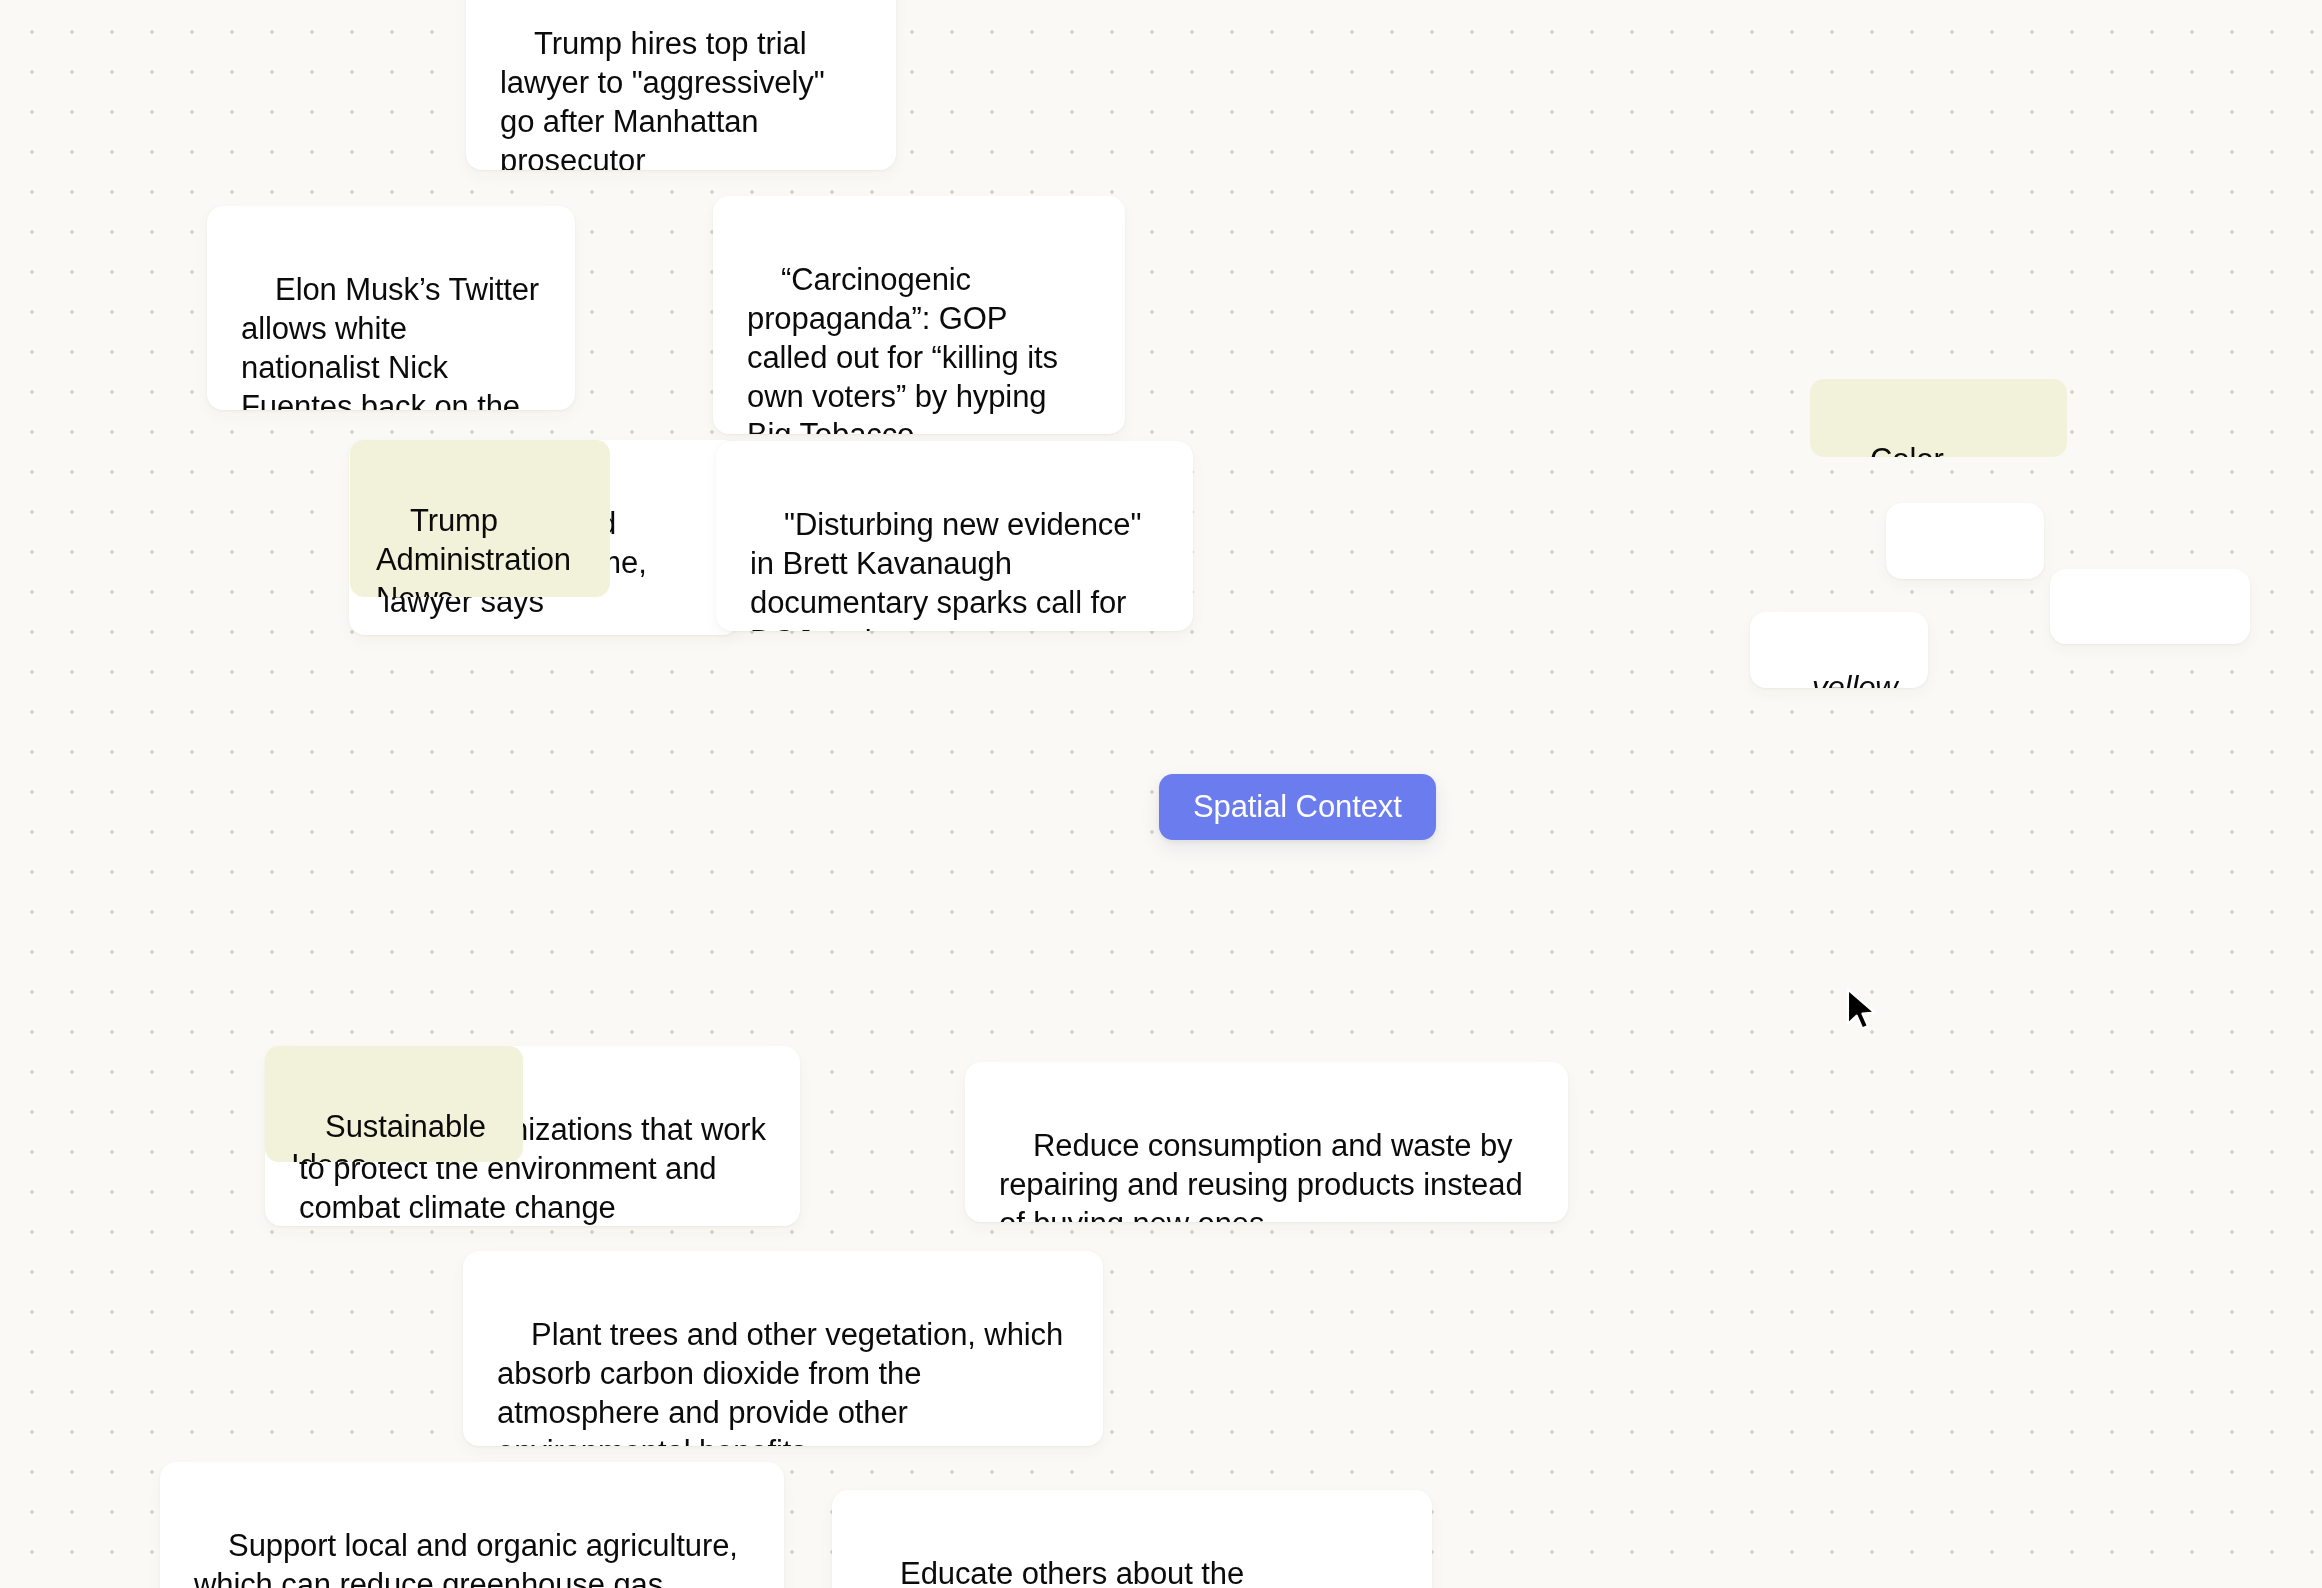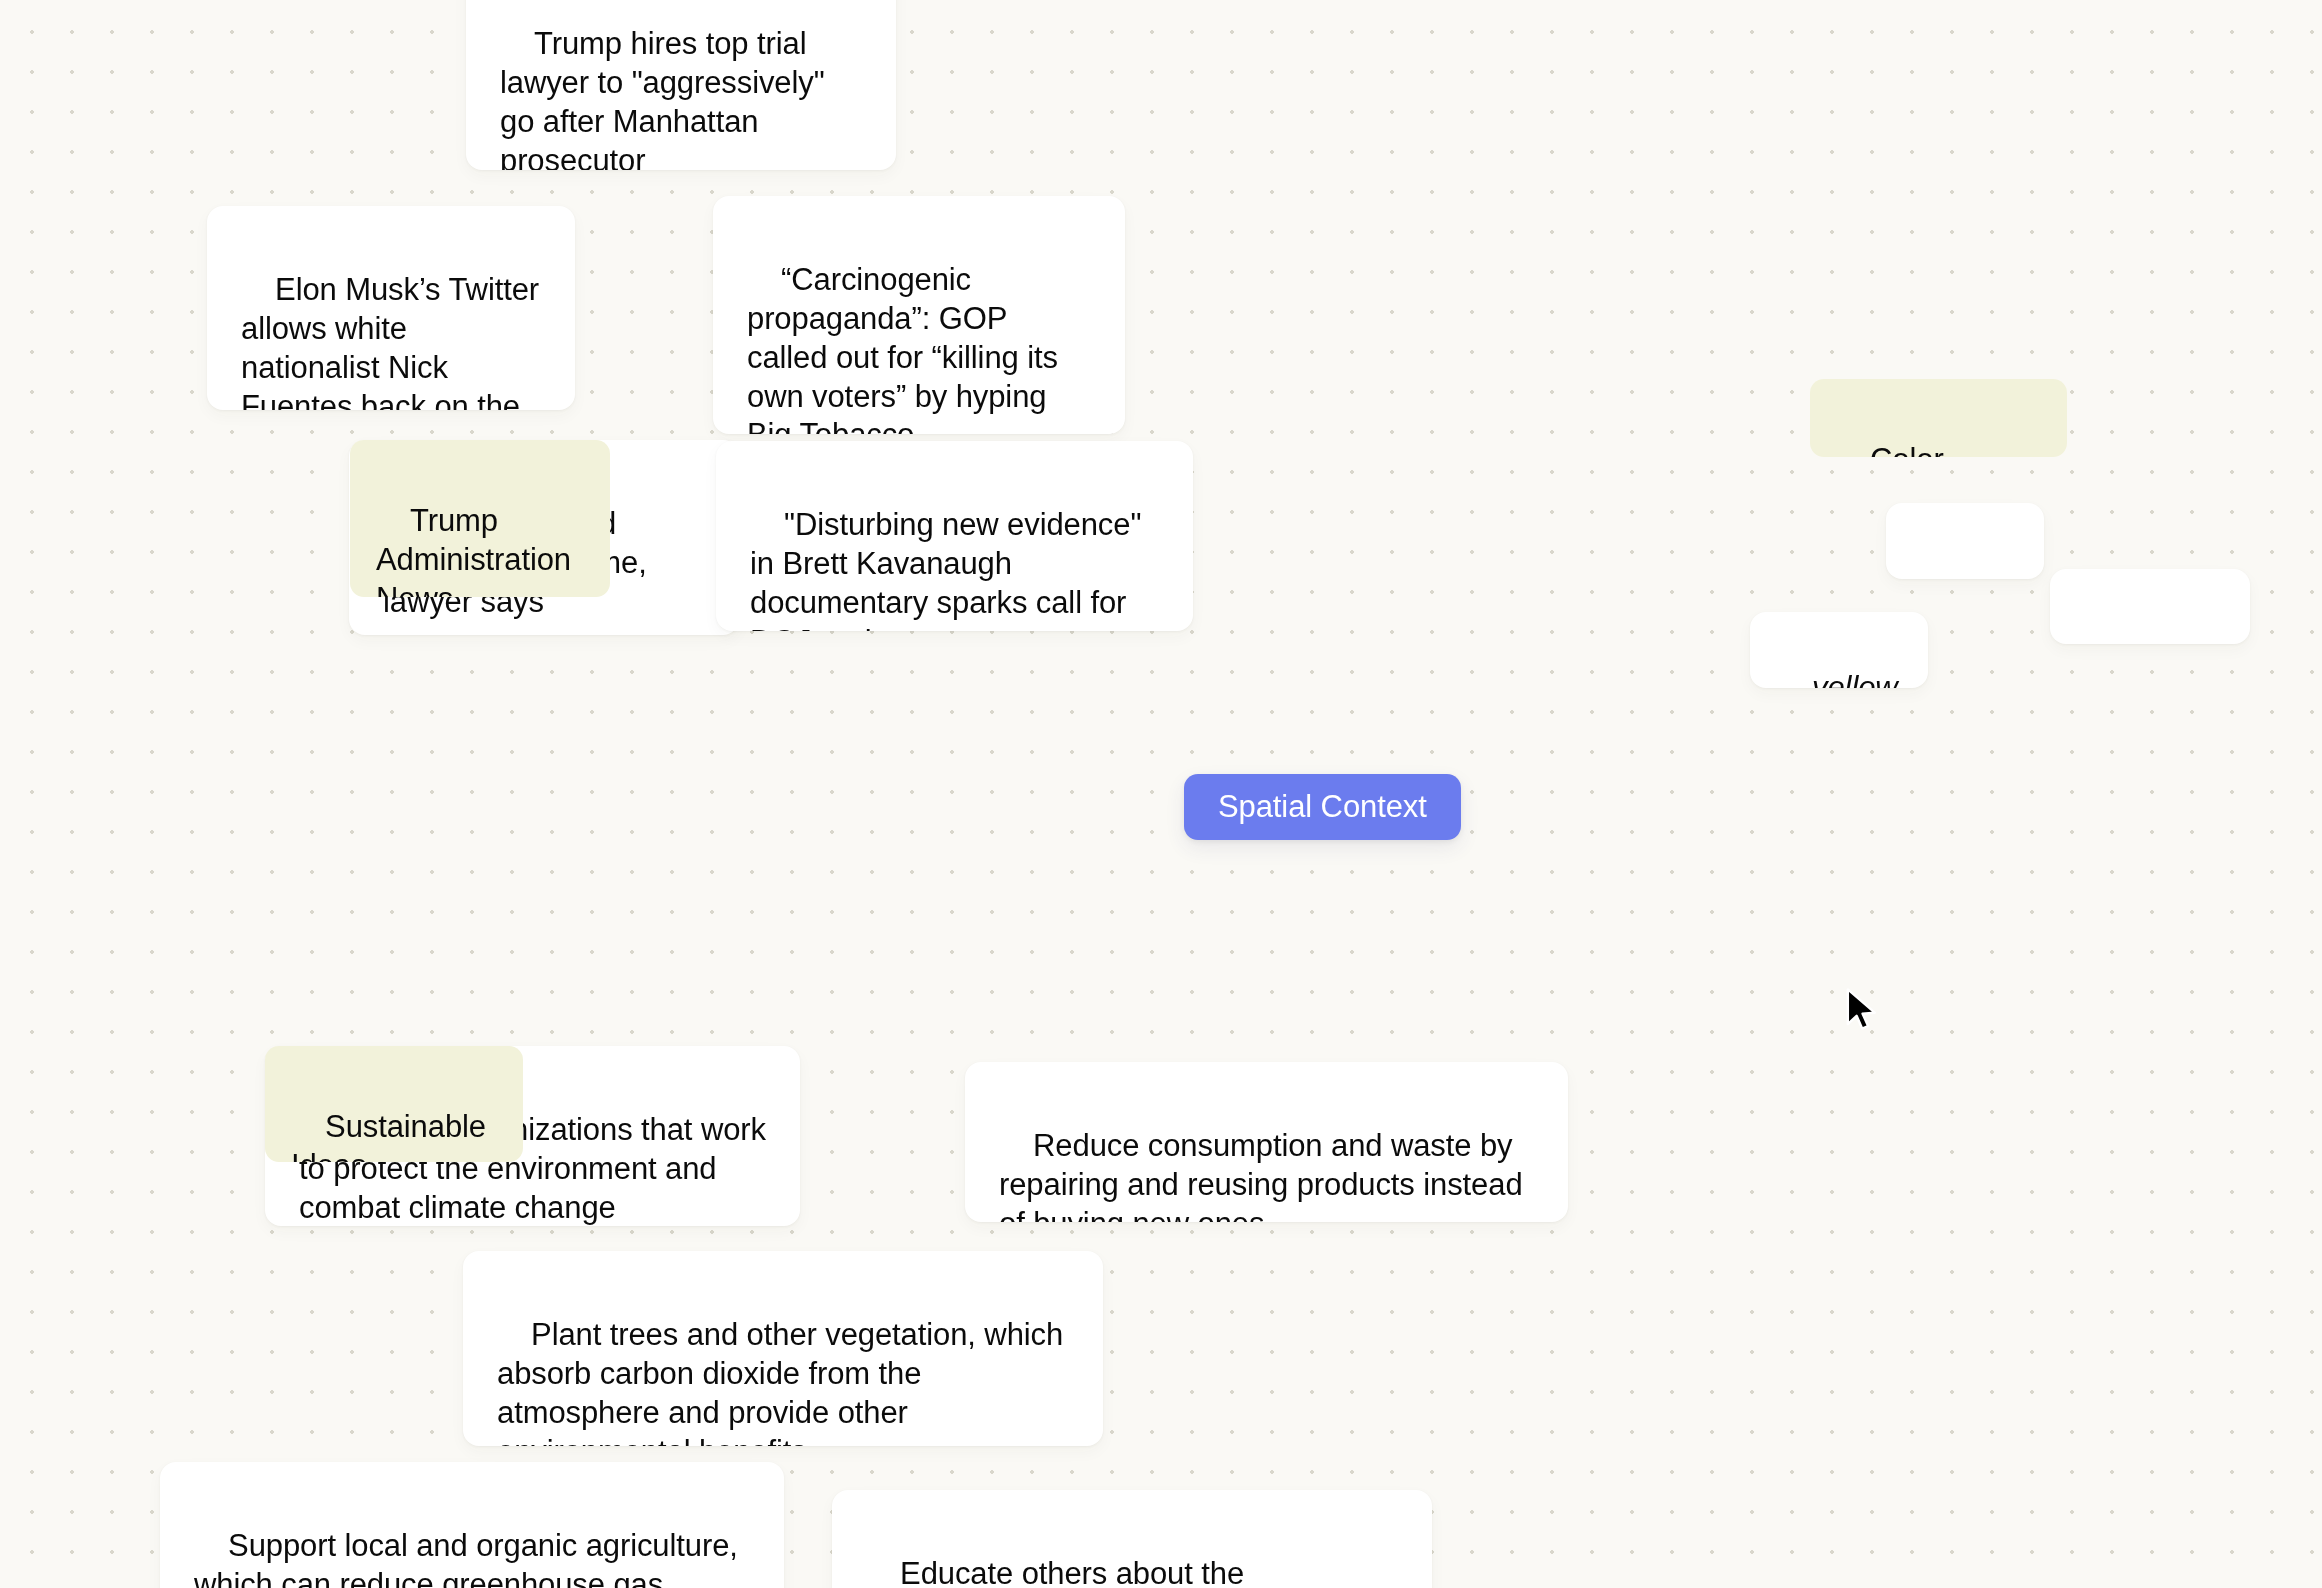--- a/index.html
+++ b/index.html
@@ -71,21 +71,20 @@
     font-size: 31px;
     letter-spacing: -0.1px;
     padding: 0 34px;
     height: 66px;
     line-height: 66px;
     cursor: pointer;
     box-shadow: 0 2px 5px rgba(60,55,40,0.07), 0 8px 20px rgba(60,60,120,0.09);
     z-index: 45;
     white-space: nowrap;
     text-align: center;
-    margin-left: 25px;
   }
 
   
   #pointer {
     position: absolute;
     width: 34px;
     height: 44px;
     z-index: 90;
     pointer-events: none;
   }

